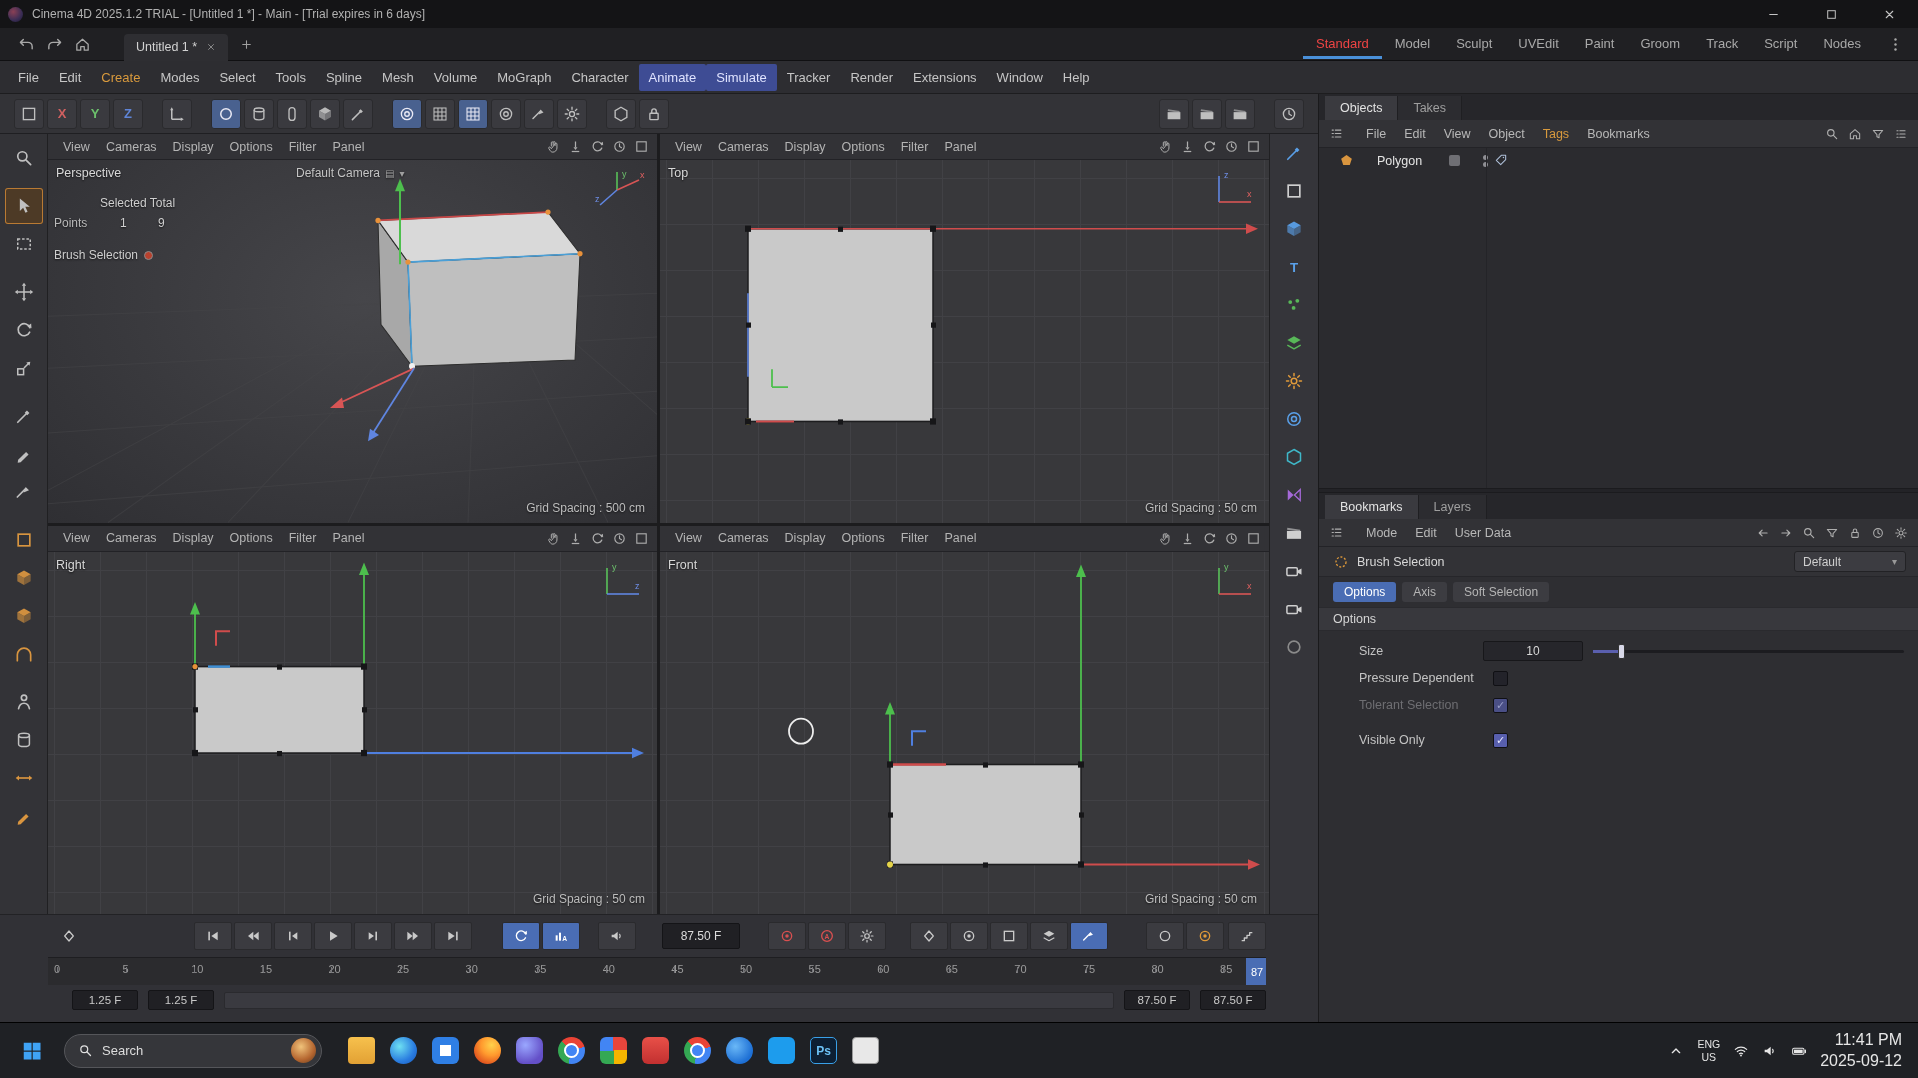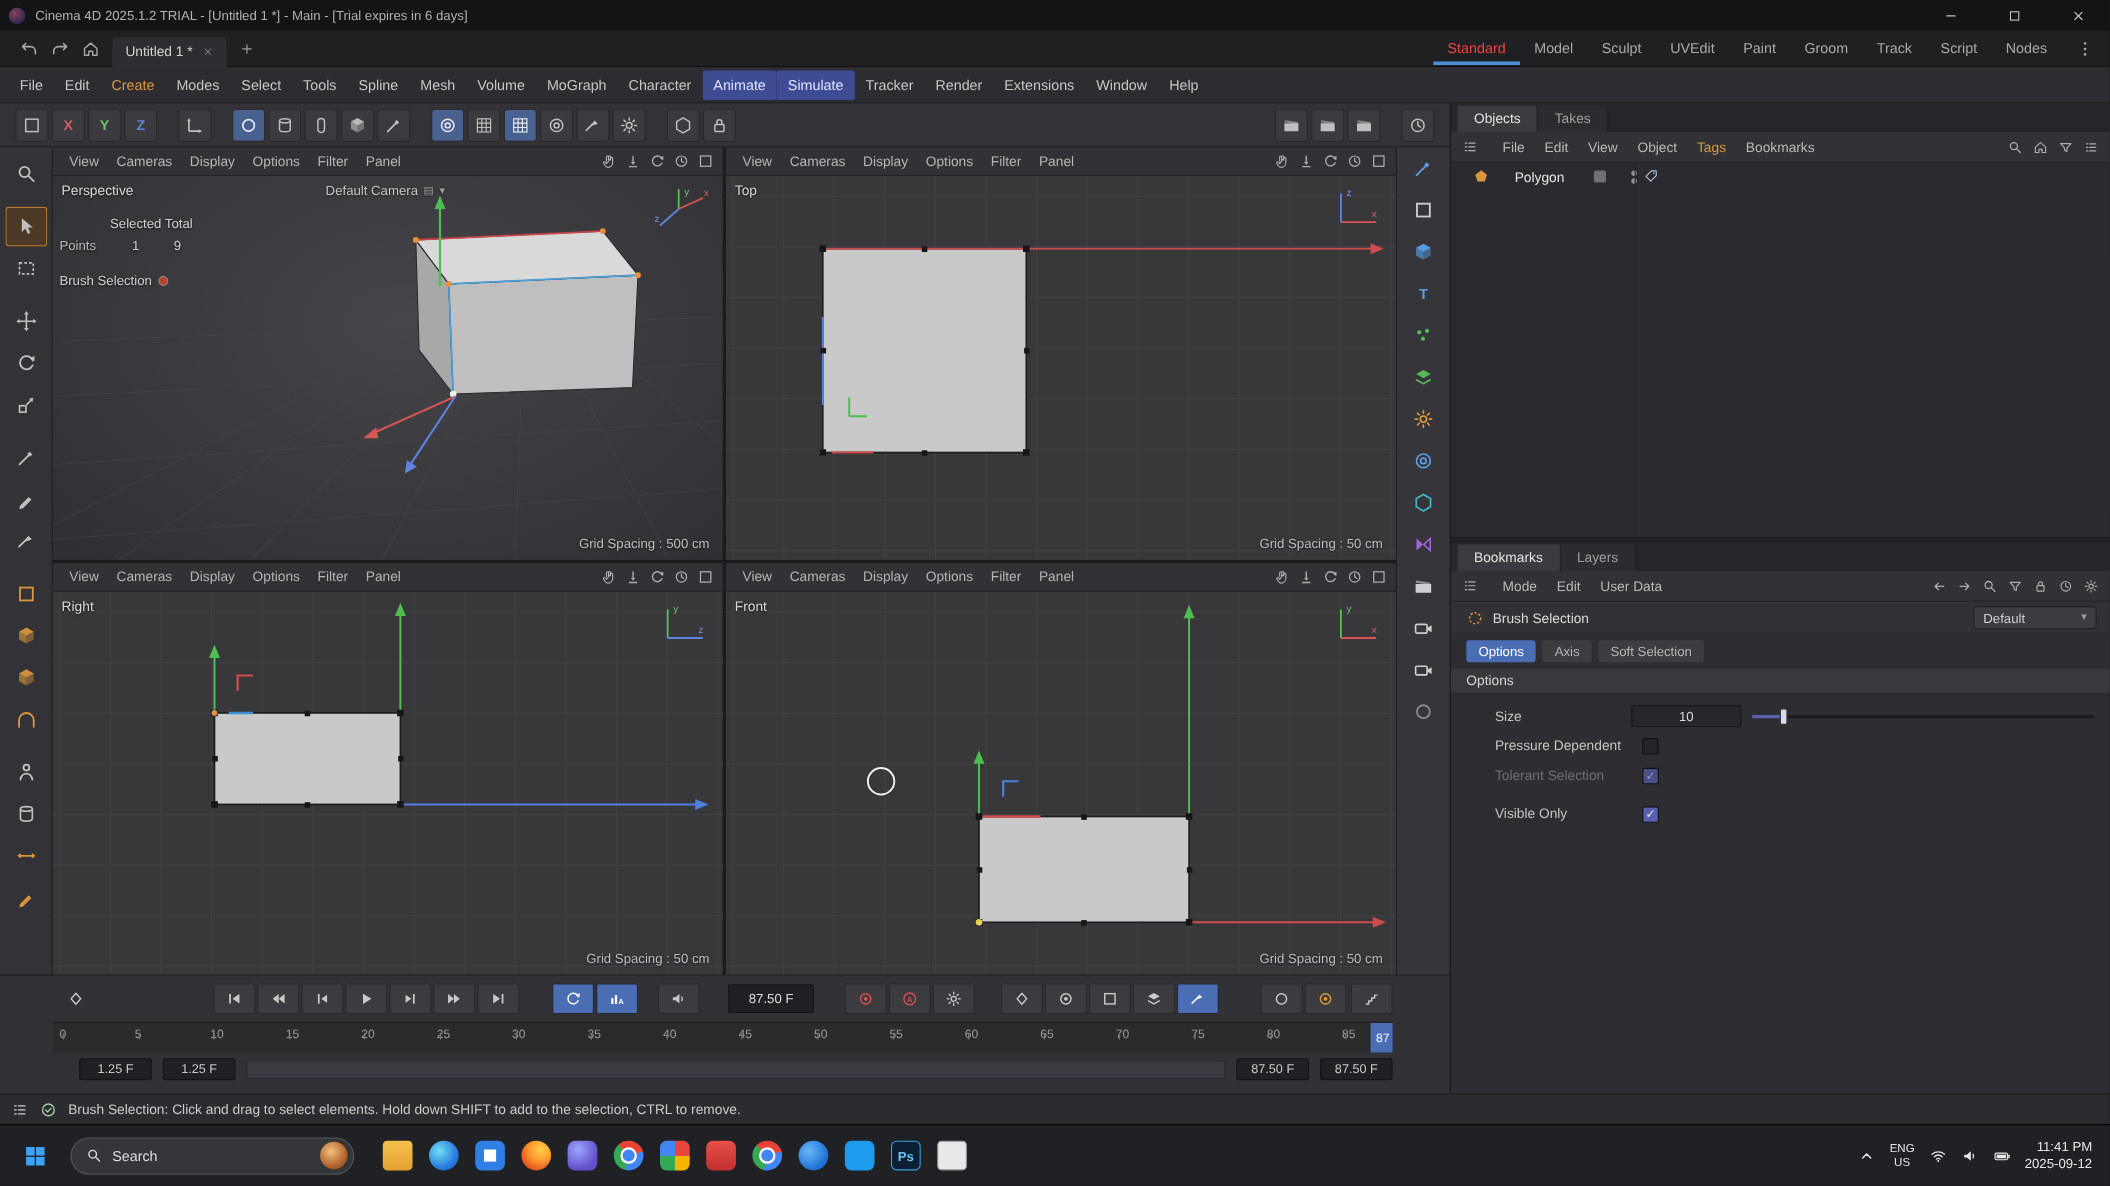--- a/index.html
+++ b/index.html
@@ -12,21 +12,21 @@
   .titlebar { height:28px; background:#141416; display:flex; align-items:center; padding-left:8px; flex:0 0 auto; }
   .c4d-logo { width:15px; height:15px; border-radius:50%; background:radial-gradient(circle at 35% 32%, #8a4055, #3a2d55 60%, #1c1830); margin-right:9px; flex:0 0 auto; }
   .title-text { font-size:12px; color:#b2b2b2; white-space:nowrap; }
   .win-controls { margin-left:auto; display:flex; height:100%; }
   .wc { width:58px; height:100%; display:flex; align-items:center; justify-content:center; color:#c5c5c5; }
   .wc svg.ic { width:13px; height:13px; }
 
   
   .tabbar { height:33px; background:#202023; display:flex; align-items:center; padding:0 10px 0 14px; flex:0 0 auto; border-bottom:1px solid #101012; }
   .nav-ic { width:24px; height:24px; display:flex; align-items:center; justify-content:center; color:#a8a8a8; margin-right:4px; }
-  .doc-tab { display:flex; align-items:center; gap:9px; height:27px; margin:6px 2px 0 4px; padding:0 12px; background:#2e2e32; border-radius:4px 4px 0 0; font-size:12.5px; color:#d2d2d2; }
+  .doc-tab { display:flex; align-items:center; gap:9px; height:27px; margin:6px 2px 0 26px; padding:0 12px; background:#2e2e32; border-radius:4px 4px 0 0; font-size:12.5px; color:#d2d2d2; }
   .doc-tab .close svg.ic { width:10px; height:10px; color:#9a9a9a; }
   .tab-plus { width:24px; height:24px; display:flex; align-items:center; justify-content:center; color:#9f9f9f; margin-left:4px; }
   .layouts { margin-left:auto; display:flex; align-items:center; }
   .layout-item { font-size:13px; color:#a9a9a9; padding:7px 13px 8px; cursor:default; }
   .layout-item.active { color:#ef4444; box-shadow:inset 0 -3px 0 #4a90d9; }
   .tab-kebab { width:26px; height:26px; display:flex; align-items:center; justify-content:center; color:#a8a8a8; margin-left:8px; }
 
   
   .menubar { height:33px; background:#2d2d31; border-bottom:1px solid #1d1d1f; display:flex; align-items:center; padding-left:8px; flex:0 0 auto; }
   .mb-item { font-size:13px; color:#c6c6c6; padding:6px 10px; border-radius:2px; }
@@ -188,21 +188,21 @@
   .app-chrome::after { content:""; width:11px; height:11px; border-radius:50%; background:#4285f4; border:2.5px solid #fff; }
   .app-grid { background:conic-gradient(#e8453c 0 25%, #f5b400 0 50%, #34a853 0 75%, #4285f4 0 100%); border-radius:6px; }
   .app-red { background:linear-gradient(#e85048,#c23030); }
   .app-blue { background:radial-gradient(circle at 35% 35%, #6ab8f7, #1d6fd4 70%); border-radius:50%; }
   .app-vscode { background:#1d9ced; }
   .app-ps { background:#0d1f33; border:1.5px solid #39a0e8; color:#6cc1f5; border-radius:5px; }
   .app-window { background:#e8e8e8; border:1px solid #9a9a9a; border-radius:4px; }
   .tb-tray { margin-left:auto; display:flex; align-items:center; gap:13px; color:#e6e6e6; padding-right:4px; }
   .tray-ic svg.ic { width:16px; height:16px; }
   .tray-lang { font-size:10.5px; line-height:1.2; text-align:center; }
-  .tray-clock { font-size:12px; line-height:1.3; text-align:right; }
+  .tray-clock { font-size:16px; line-height:1.3; text-align:right; }
 </style>
 </head>
 <body>
 
 <svg width="0" height="0" style="position:absolute">
 <defs>
   <symbol id="i-magnifier" viewBox="0 0 24 24">
         <g stroke="currentColor" fill="none" stroke-width="2" stroke-linecap="round">
           <circle cx="10" cy="10" r="5.5"></circle>
           <path d="M14.5 14.5L20 20"></path>
@@ -1540,33 +1540,20 @@
           <span class="cb checked dim"></span>
         </div>
         <div class="arow gapTop">
           <span class="alabel">Visible Only</span>
           <span class="cb checked"></span>
         </div>
       </div>
     </div>
   </div>
 
-  <div class="statusbar">
-    <span class="sb-ic">
-        <svg class="ic" style="width:16px;height:16px">
-          <use href="#i-list"></use>
-        </svg>
-      </span>
-    <span class="sb-ic green">
-        <svg class="ic" style="width:16px;height:16px">
-          <use href="#i-check-circle"></use>
-        </svg>
-      </span>
-    <span class="sb-text">Brush Selection: Click and drag to select elements. Hold down SHIFT to add to the selection, CTRL to remove.</span>
-  </div>
 
   <div class="taskbar">
     <div class="tb-start">
         <svg class="ic">
           <use href="#i-win"></use>
         </svg>
       </div>
     <div class="tb-search">
       <svg class="ic">
           <use href="#i-magnifier"></use>

